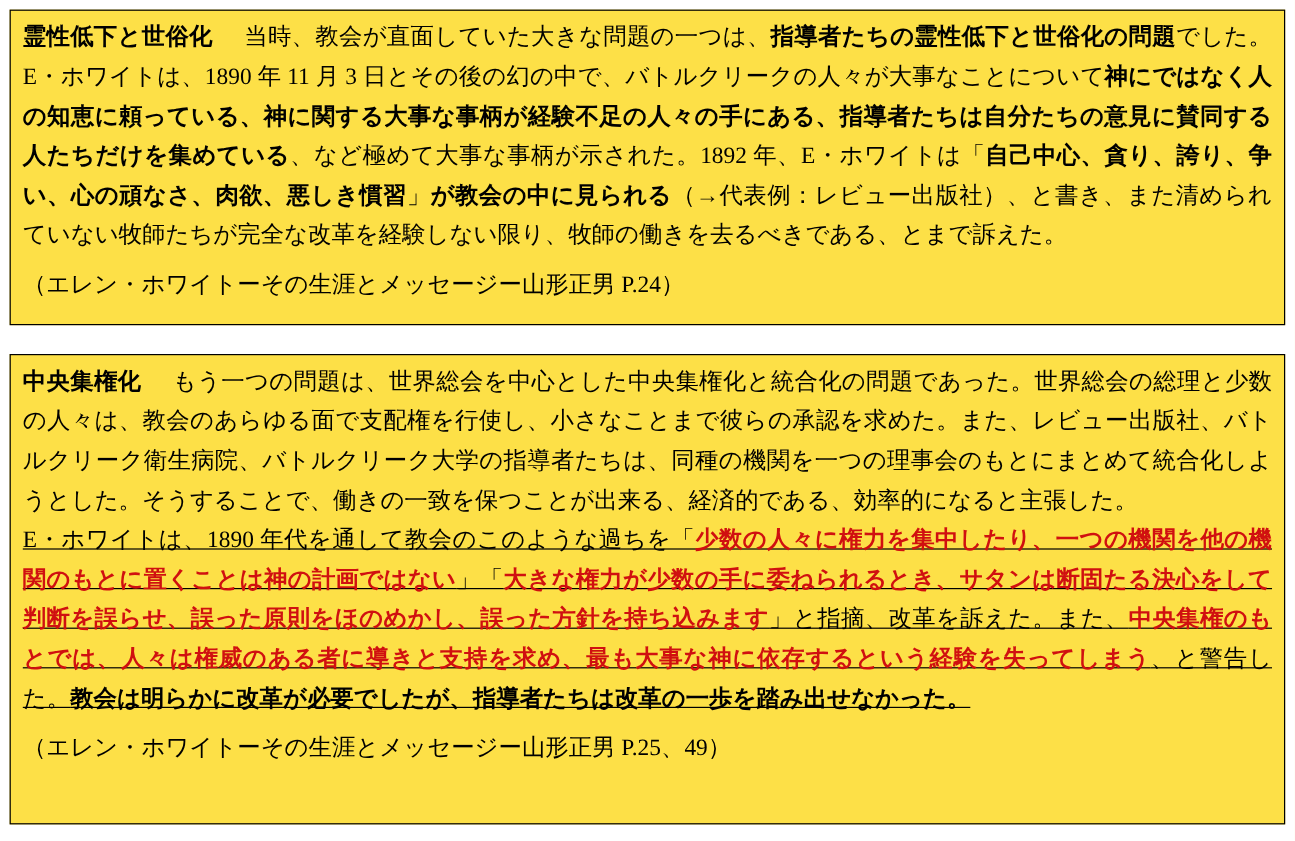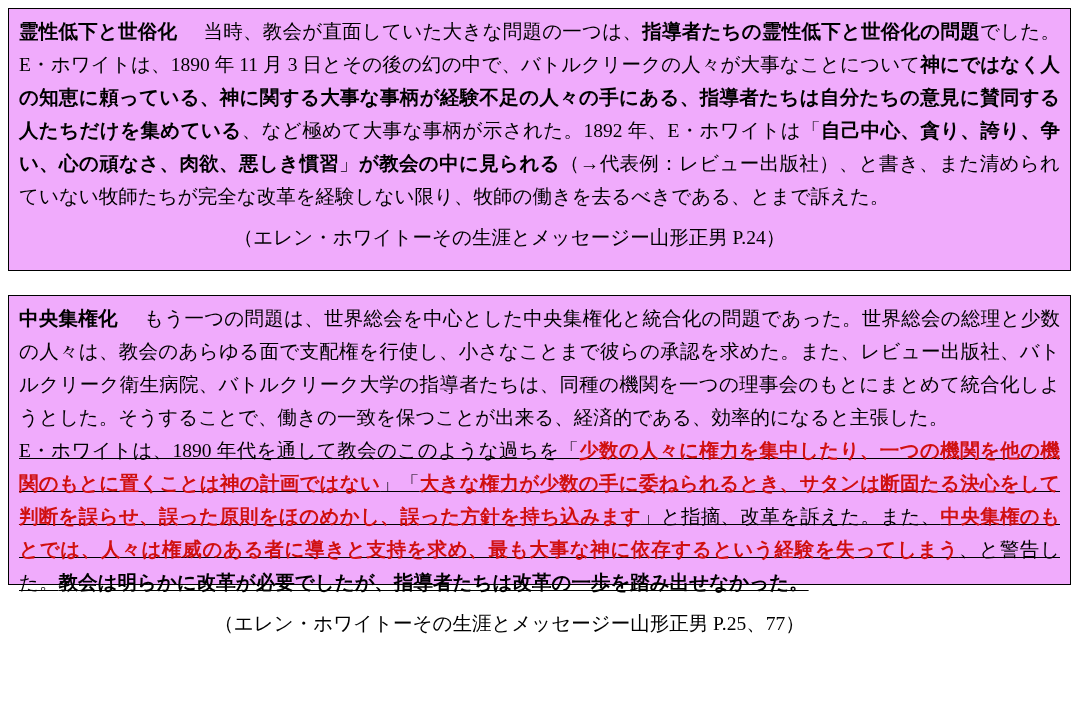--- a/index.html
+++ b/index.html
@@ -18,25 +18,25 @@
     position: relative;
     width: 1079px;
     height: 701px;
     box-sizing: border-box;
     padding: 8px 8px 0 8px;
   }
   .box {
     box-sizing: border-box;
     border: 1px solid #000000;
     padding: 6px 10px 6px 10px;
-    background: #f0abfc;
+    background: #fde047;
   }
   #box-1 { height: 263px; }
   .gap { height: 24px; }
-  #box-2 { height: 290px; }
+  #box-2 { height: 392px; }
 
   .para {
     font-size: 19.5px;
     line-height: 33px;
     text-align: justify;
     text-justify: inter-ideograph;
     margin: 0;
   }
   .para + .para { margin-top: 0; text-decoration: underline; }
 
@@ -46,21 +46,21 @@
   .lead-space {
     display: inline-block;
     width: 26px;
   }
   .b { font-weight: bold; }
   .red { color: #d01010; font-weight: bold; }
 
   .cite {
     font-size: 19.5px;
     line-height: 33px;
-    text-align: center;
+    text-align: left;
     margin: 8px 0 0 0;
     padding-right: 16px;
   }
   #box-2 .cite { padding-right: 60px; }
   #box-1 .cite { padding-right: 60px; }
 </style>
 </head>
 <body>
 
 <div class="page">
@@ -68,16 +68,16 @@
   <div class="box" id="box-1">
     <p class="para"><span class="lead">霊性低下と世俗化</span><span class="lead-space"></span><span>当時、教会が直面していた大きな問題の一つは、</span><span class="b">指導者たちの霊性低下と世俗化の問題</span><span>でした。E・ホワイトは、1890 年 11 月 3 日とその後の幻の中で、バトルクリークの人々が大事なことについて</span><span class="b">神にではなく人の知恵に頼っている、神に関する大事な事柄が経験不足の人々の手にある、指導者たちは自分たちの意見に賛同する人たちだけを集めている</span><span>、など極めて大事な事柄が示された。1892 年、E・ホワイトは「</span><span class="b">自己中心、貪り、誇り、争い、心の頑なさ、肉欲、悪しき慣習</span><span>」</span><span class="b">が教会の中に見られる</span><span>（→代表例：レビュー出版社）、と書き、また清められていない牧師たちが完全な改革を経験しない限り、牧師の働きを去るべきである、とまで訴えた。</span></p>
     <p class="cite">（エレン・ホワイトーその生涯とメッセージー山形正男  P.24）</p>
   </div>
 
   <div class="gap"></div>
 
   <div class="box" id="box-2">
     <p class="para"><span class="lead">中央集権化</span><span class="lead-space"></span><span>もう一つの問題は、世界総会を中心とした中央集権化と統合化の問題であった。世界総会の総理と少数の人々は、教会のあらゆる面で支配権を行使し、小さなことまで彼らの承認を求めた。また、レビュー出版社、バトルクリーク衛生病院、バトルクリーク大学の指導者たちは、同種の機関を一つの理事会のもとにまとめて統合化しようとした。そうすることで、働きの一致を保つことが出来る、経済的である、効率的になると主張した。</span></p>
     <p class="para"><span>E・ホワイトは、1890 年代を通して教会のこのような過ちを「</span><span class="red">少数の人々に権力を集中したり、一つの機関を他の機関のもとに置くことは神の計画ではない</span><span>」「</span><span class="red">大きな権力が少数の手に委ねられるとき、サタンは断固たる決心をして判断を誤らせ、誤った原則をほのめかし、誤った方針を持ち込みます</span><span>」と指摘、改革を訴えた。また、</span><span class="red">中央集権のもとでは、人々は権威のある者に導きと支持を求め、最も大事な神に依存するという経験を失ってしまう</span><span>、と警告した。</span><span class="b">教会は明らかに改革が必要でしたが、指導者たちは改革の一歩を踏み出せなかった。</span></p>
-    <p class="cite">（エレン・ホワイトーその生涯とメッセージー山形正男  P.25、77）</p>
+    <p class="cite">（エレン・ホワイトーその生涯とメッセージー山形正男  P.25、49）</p>
   </div>
 
 </div>
 
 </body></html>

